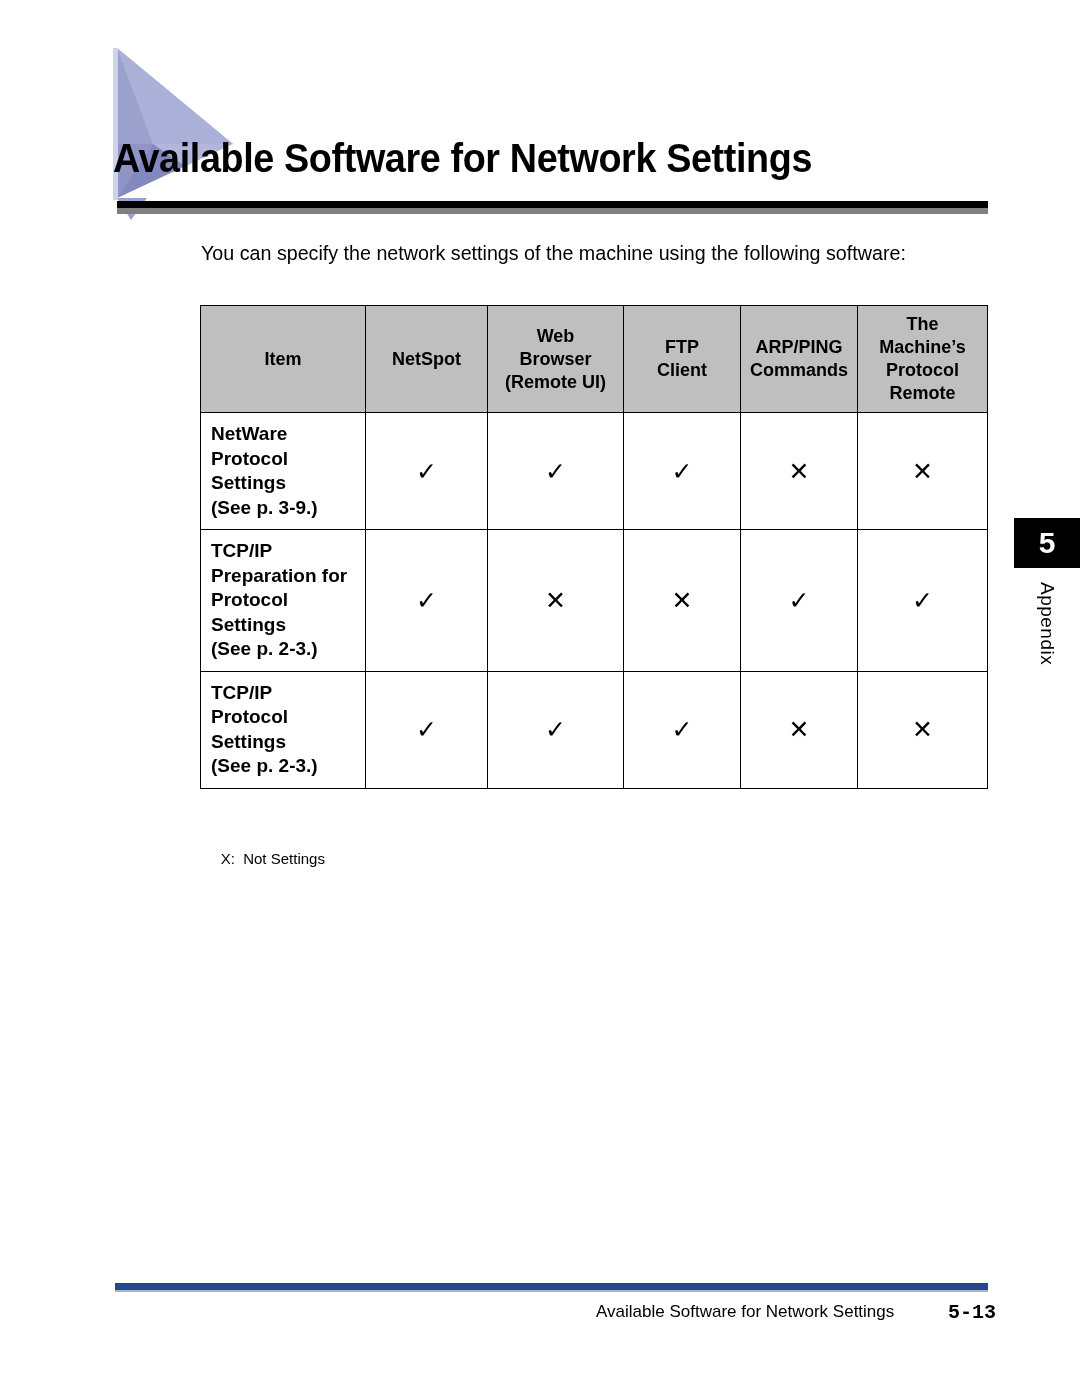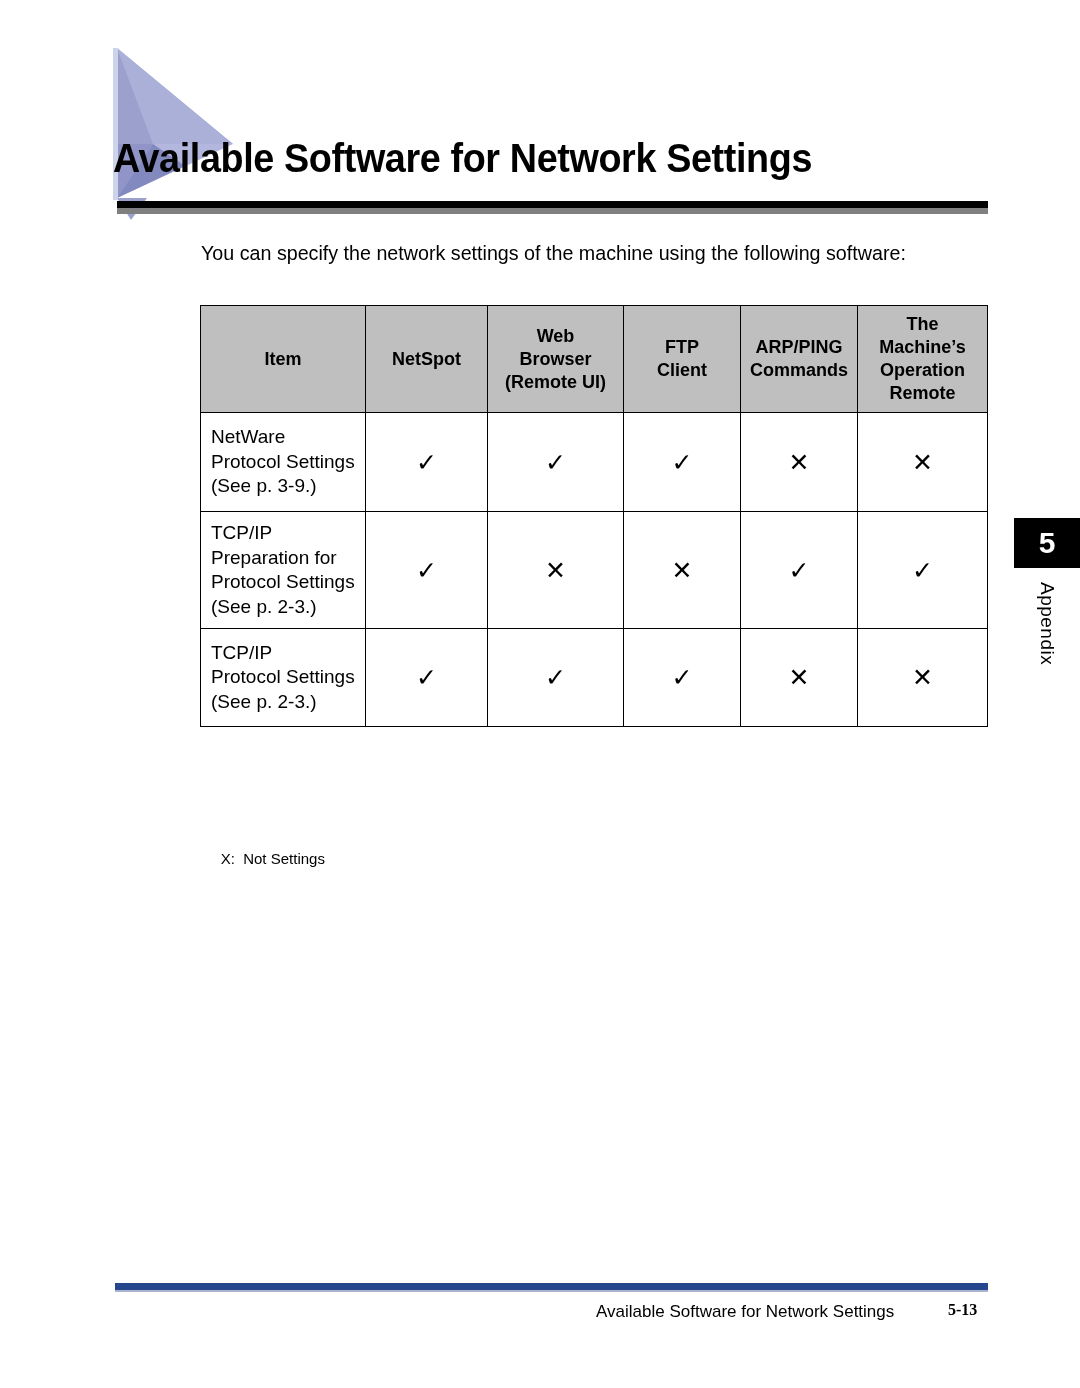--- a/index.html
+++ b/index.html
@@ -99,21 +99,21 @@
     font-size: 18px;
     font-weight: bold;
     line-height: 23px;
     font-family: "Liberation Sans Narrow", "Liberation Sans", sans-serif;
   }
   .item-cell {
     text-align: left;
     padding: 9px 0 9px 10px !important;
     font-size: 19px;
     line-height: 24.5px;
-    font-weight: normal;
+    font-weight: bold;
     font-family: "Liberation Sans Narrow", "Liberation Sans", sans-serif;
   }
   .mark-cell {
     text-align: center;
     font-size: 25px;
     line-height: 1;
     font-family: "DejaVu Sans", sans-serif;
     font-weight: 300;
   }
   .col-item    { width: 165px; }
@@ -201,23 +201,23 @@
     position: absolute;
     left: 596px;
     top: 1302px;
     font-size: 17px;
     font-family: "Liberation Sans Narrow", "Liberation Sans", sans-serif;
   }
   #footer-page {
     position: absolute;
     left: 948px;
     top: 1301px;
-    font-size: 16px;
-    font-weight: bold;
-    font-family: Liberation Serif, serif;
+    font-size: 20px;
+    font-weight: bold;
+    font-family: Liberation Mono, monospace;
   }
 </style>
 </head>
 <body>
 
 <div id="header-block">
 
   <svg id="deco-triangle" viewBox="0 0 120 172" xmlns="http://www.w3.org/2000/svg">
     <polygon points="4,0 120,96 4,150" fill="#b3b7dd"></polygon>
     <polygon points="4,0 120,96 40,96" fill="#aab0d8"></polygon>
@@ -261,21 +261,21 @@
         <div>FTP</div>
         <div>Client</div>
       </th>
       <th>
         <div>ARP/PING</div>
         <div>Commands</div>
       </th>
       <th>
         <div>The</div>
         <div>Machine’s</div>
-        <div>Operation</div>
+        <div>Protocol</div>
         <div>Remote</div>
       </th>
     </tr>
   </thead>
   <tbody>
 
     <tr class="row-h1">
       <td class="item-cell">
         <div>NetWare</div>
         <div>Protocol Settings</div>

